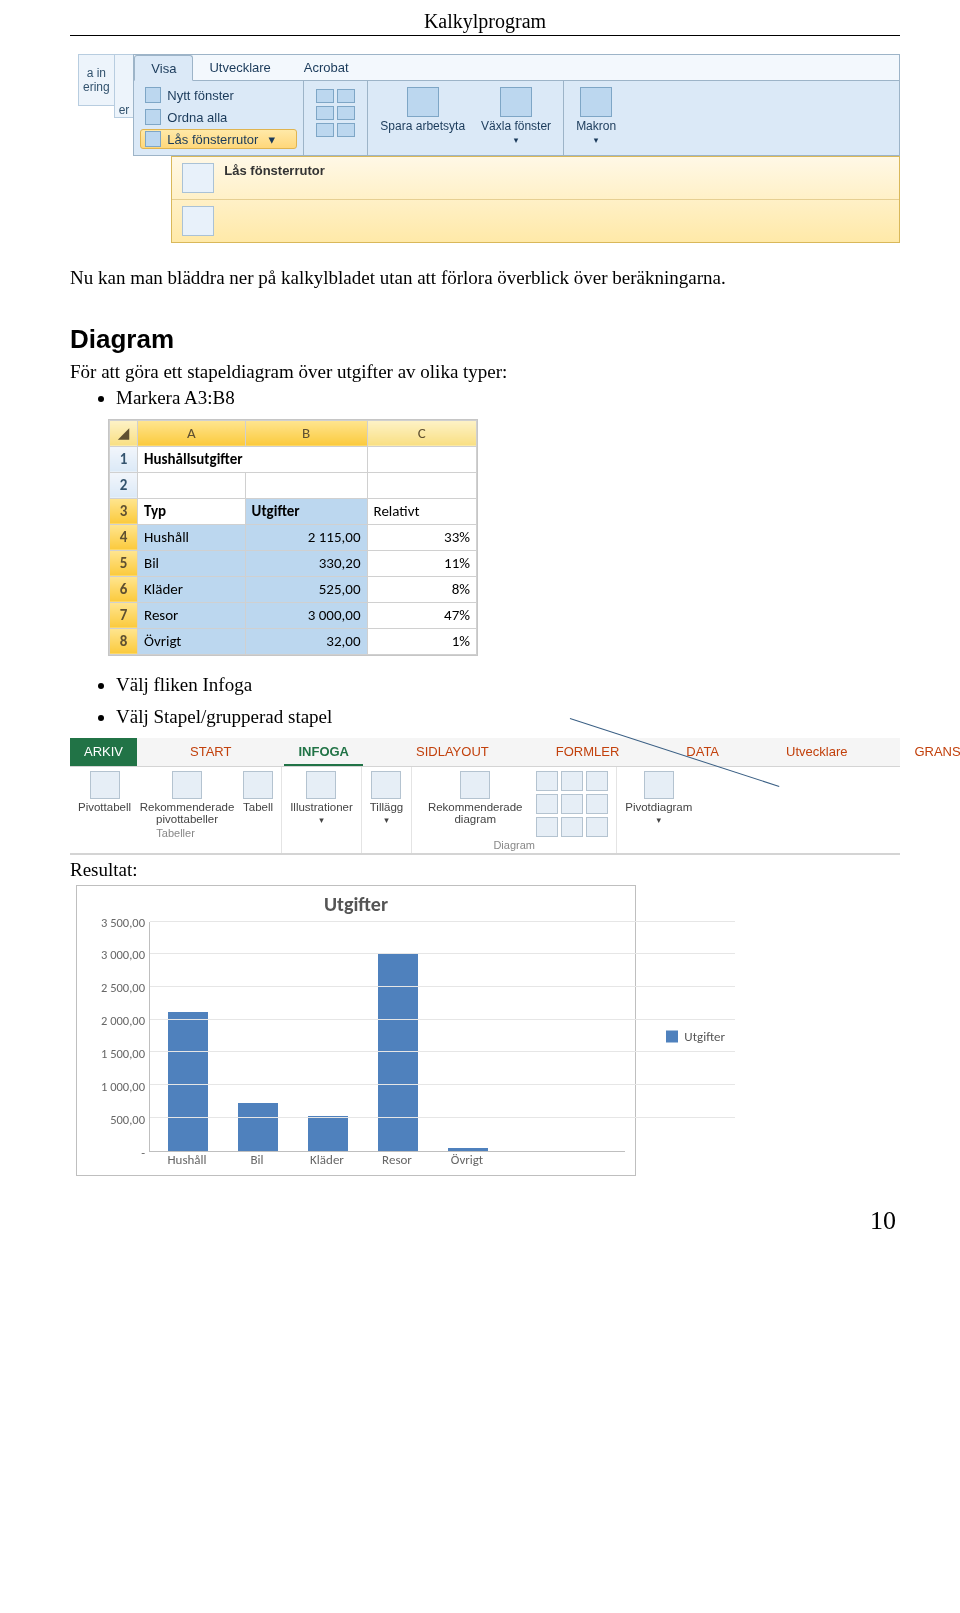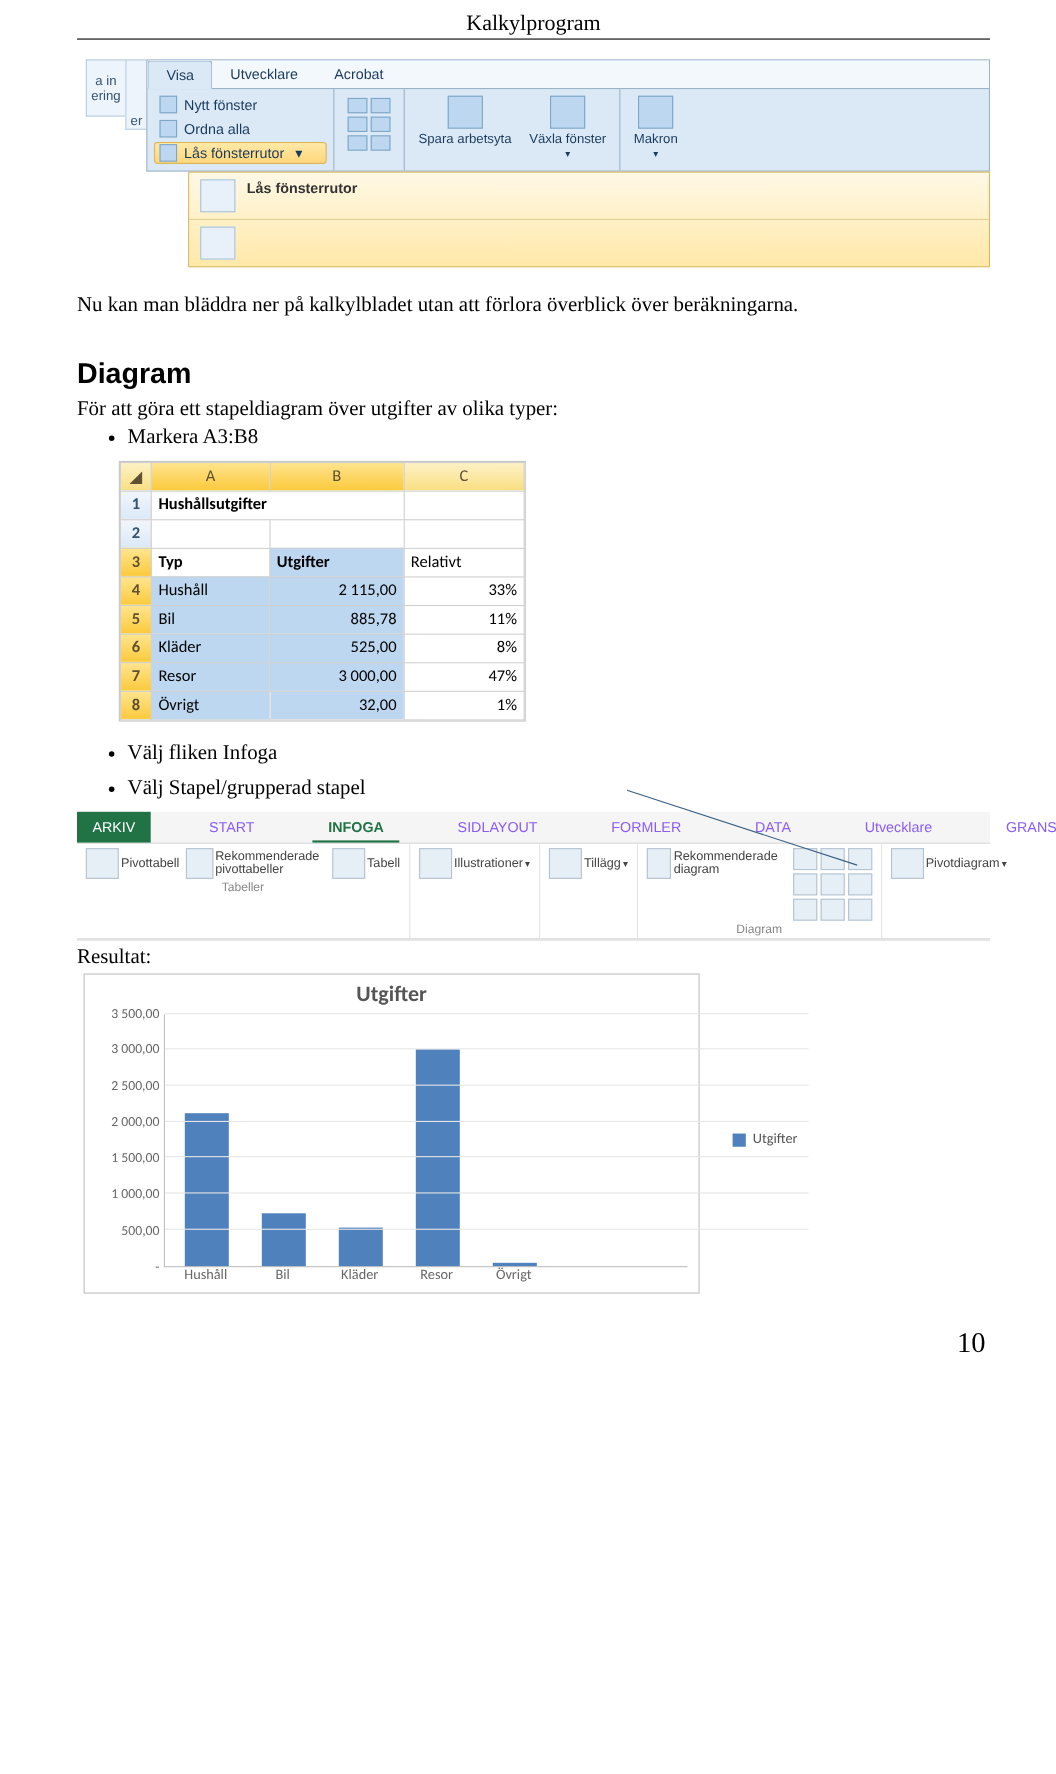--- a/index.html
+++ b/index.html
@@ -83,27 +83,27 @@
   .sel-corner { position: relative; }
   
   .ribbon2 {
     font-family: "Segoe UI", Tahoma, sans-serif;
     font-size: 13px;
     background: #f5f5f5;
     border-bottom: 1px solid #d4d4d4;
     margin-top: 8px;
   }
   .ribbon2 .tabs2 { display: flex; gap: 39px; }
-  .ribbon2 .tab2 { padding: 6px 14px 5px; color: #8b5cf6; font-size: 13px; }
+  .ribbon2 .tab2 { padding: 6px 14px 5px; color: #c2410c; font-size: 13px; }
   .ribbon2 .tab2.file { background: #217346; color: #fff; }
   .ribbon2 .tab2.active2 { color: #217346; border-bottom: 2px solid #217346; font-weight: bold; }
   .ribbon2 .body2 { display: flex; background: #fff; border-top: 1px solid #d4d4d4; border-bottom: 1px solid #d4d4d4; }
   .grp2 { display: flex; flex-direction: column; align-items: center; border-right: 1px solid #e4e4e4; padding: 4px 8px 2px; }
   .grp2 .row2 { display: flex; gap: 6px; align-items: flex-start; }
-  .grp2 .btn2 { display: flex; align-items: center; gap: 2px; font-size: 11.5px; text-align: left; color:#444; }
+  .grp2 .btn2 { display: flex; flex-direction: column; align-items: center; gap: 2px; font-size: 11.5px; text-align: center; color:#444; }
   .grp2 .btn2 .ic2 { width: 30px; height: 28px; background: #e6eef6; border: 1px solid #b4c3d0; }
   .grp2 .lbl2 { font-size: 11px; color: #888; padding-top: 2px; }
   .chartgrid { display: grid; grid-template-columns: 22px 22px 22px; grid-auto-rows: 20px; gap: 3px; }
   .chartgrid span { background: #e6eef6; border: 1px solid #b4c3d0; }
   .arrow-line {
     position: absolute;
     width: 220px; height: 1px;
     border-top: 1.5px solid #3a5f84;
     transform-origin: left center;
   }
@@ -249,21 +249,21 @@
           </tr>
       <tr>
             <th class="rowhead sel">4</th>
             <td class="sel">Hushåll</td>
             <td class="sel num">2 115,00</td>
             <td class="num">33%</td>
           </tr>
       <tr>
             <th class="rowhead sel">5</th>
             <td class="sel">Bil</td>
-            <td class="sel num">885,78</td>
+            <td class="sel num">330,20</td>
             <td class="num">11%</td>
           </tr>
       <tr>
             <th class="rowhead sel">6</th>
             <td class="sel">Kläder</td>
             <td class="sel num">525,00</td>
             <td class="num">8%</td>
           </tr>
       <tr>
             <th class="rowhead sel">7</th>

